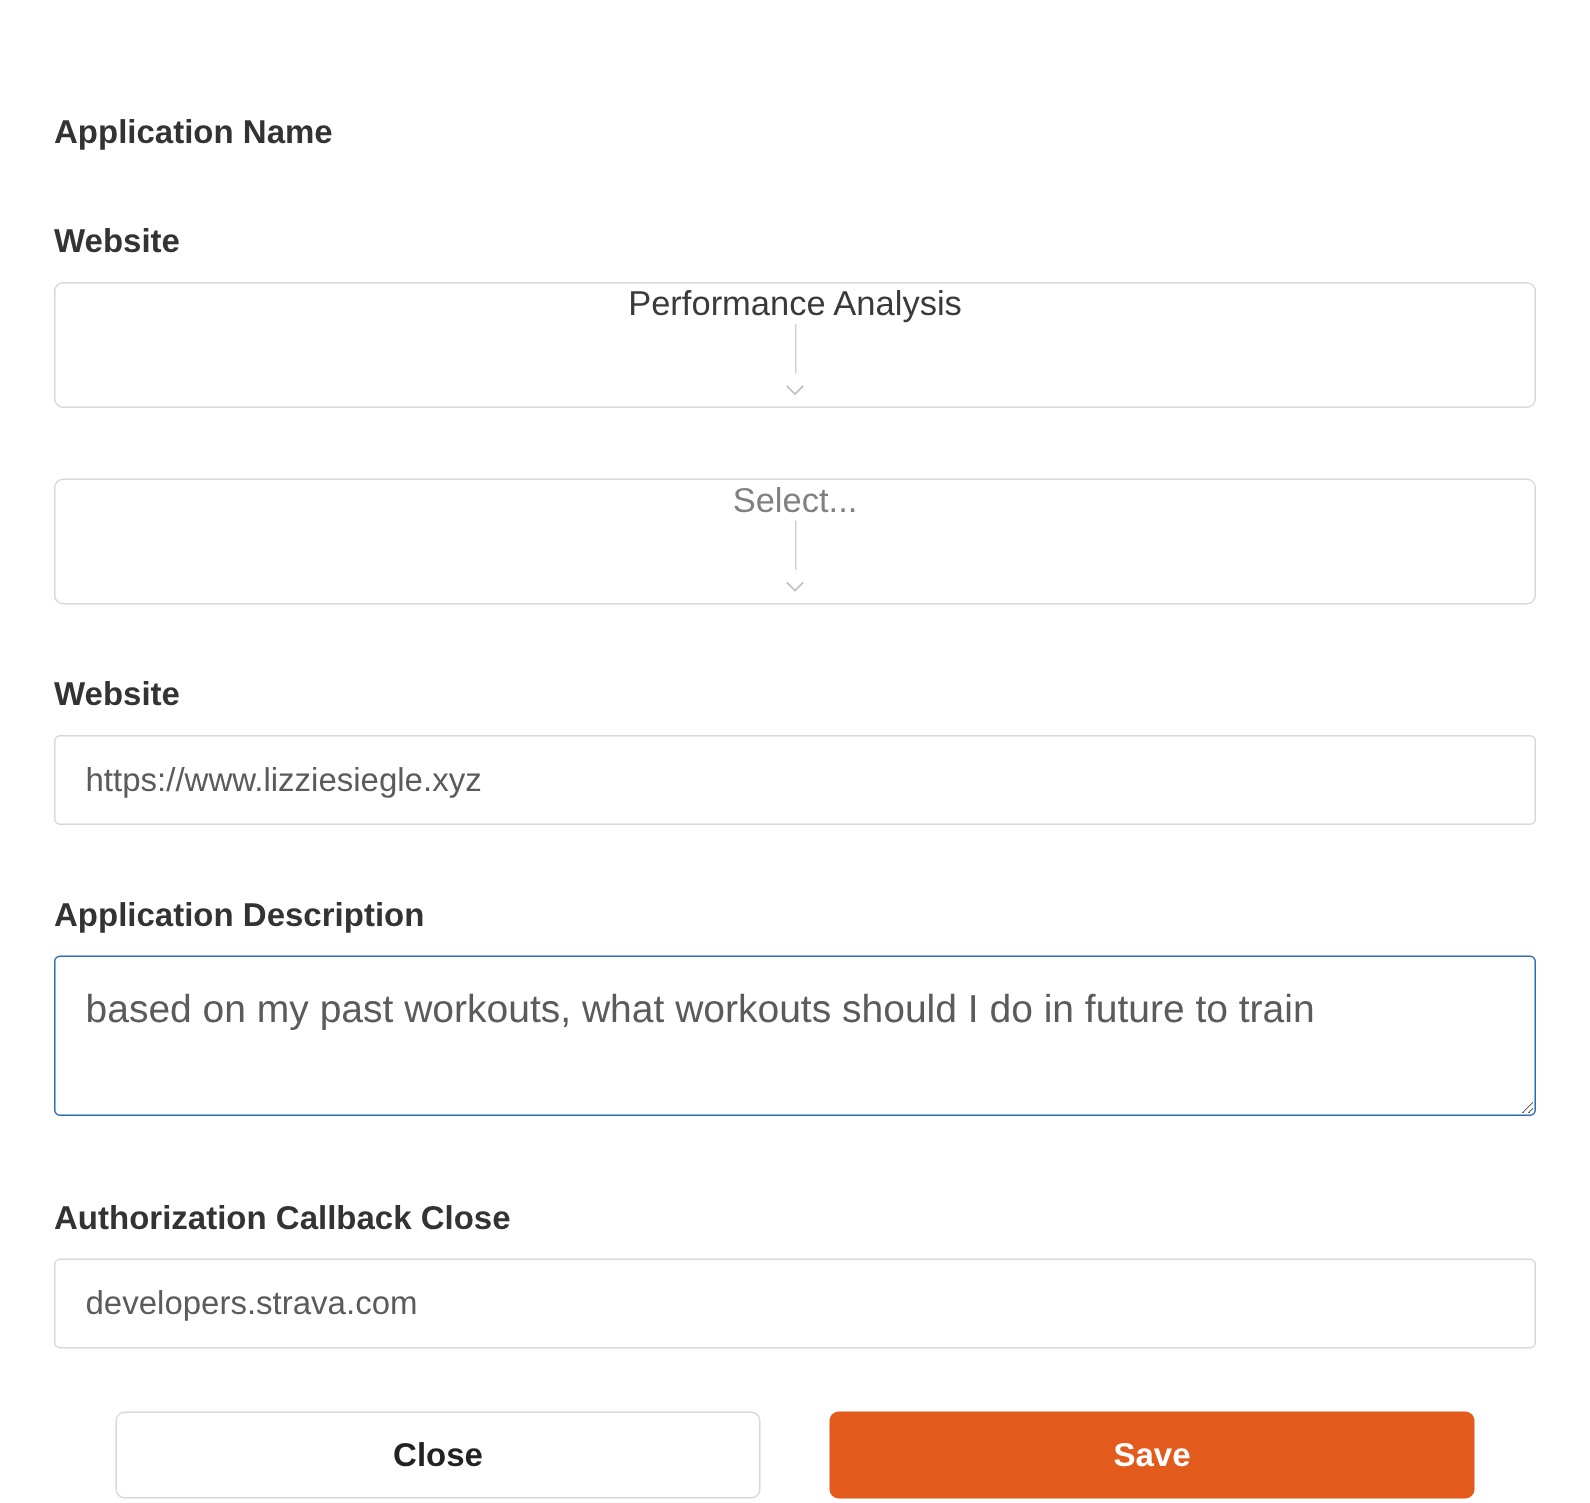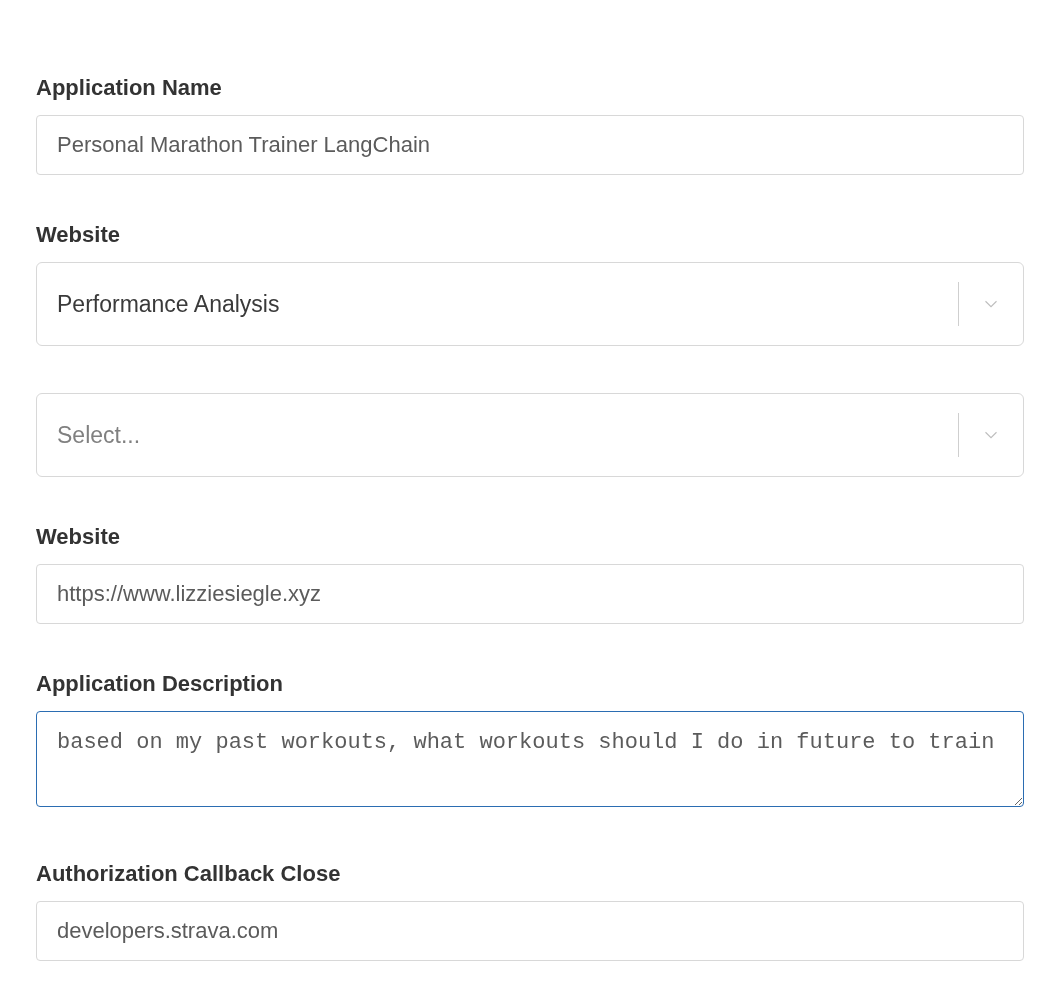--- a/index.html
+++ b/index.html
@@ -42,20 +42,21 @@
     .select-wrapper {
       position: relative;
       width: 100%;
       height: 84px;
       background: #ffffff;
       border: 1px solid #d8d8d8;
       border-radius: 6px;
       display: flex;
       align-items: center;
       cursor: pointer;
+      flex-direction: column;
     }
     .select-value {
       flex: 1;
       padding: 0 20px;
       font-size: 23px;
       color: #3a3a3a;
     }
     .select-value.placeholder {
       color: #808080;
     }
@@ -74,43 +75,43 @@
       width: 22px;
       height: 22px;
       stroke: #bdbdbd;
       stroke-width: 1.2;
       fill: none;
     }
     .textarea-input {
       width: 100%;
       min-height: 96px;
       padding: 16px 20px;
-      font-size: 22px;
+      font-size: 26px;
       color: #5b5b5b;
       background: #ffffff;
       border: 1px solid #2b6db2;
       border-radius: 4px;
       outline: none;
-      font-family: Liberation Mono, monospace;
+      font-family: Liberation Sans, sans-serif;
       resize: vertical;
       line-height: 1.4;
     }
     .description-group {
       margin-bottom: 50px;
     }
     .button-row {
       display: flex;
       justify-content: center;
       gap: 46px;
       margin-top: 42px;
     }
     .btn {
       width: 430px;
       height: 58px;
-      font-size: 18px;
+      font-size: 22px;
       font-weight: 700;
       border-radius: 6px;
       cursor: pointer;
       display: flex;
       align-items: center;
       justify-content: center;
       font-family: inherit;
     }
     .btn-close {
       background: #ffffff;
@@ -122,21 +123,20 @@
       color: #ffffff;
       border: none;
       text-align: right;
     }
   </style>
 </head>
 <body>
 
 <div class="form-group">
   <label class="form-label">Application Name</label>
-  <input type="text" class="text-input" value="Personal Marathon Trainer LangChain" style="">
 </div>
 
 <div class="form-group">
   <label class="form-label">Website</label>
   <div class="select-wrapper">
     <div class="select-value">Performance Analysis</div>
     <div class="select-divider"></div>
     <div class="select-arrow">
       <svg viewBox="0 0 24 24">
           <polyline points="6 9 12 15 18 9"></polyline>

